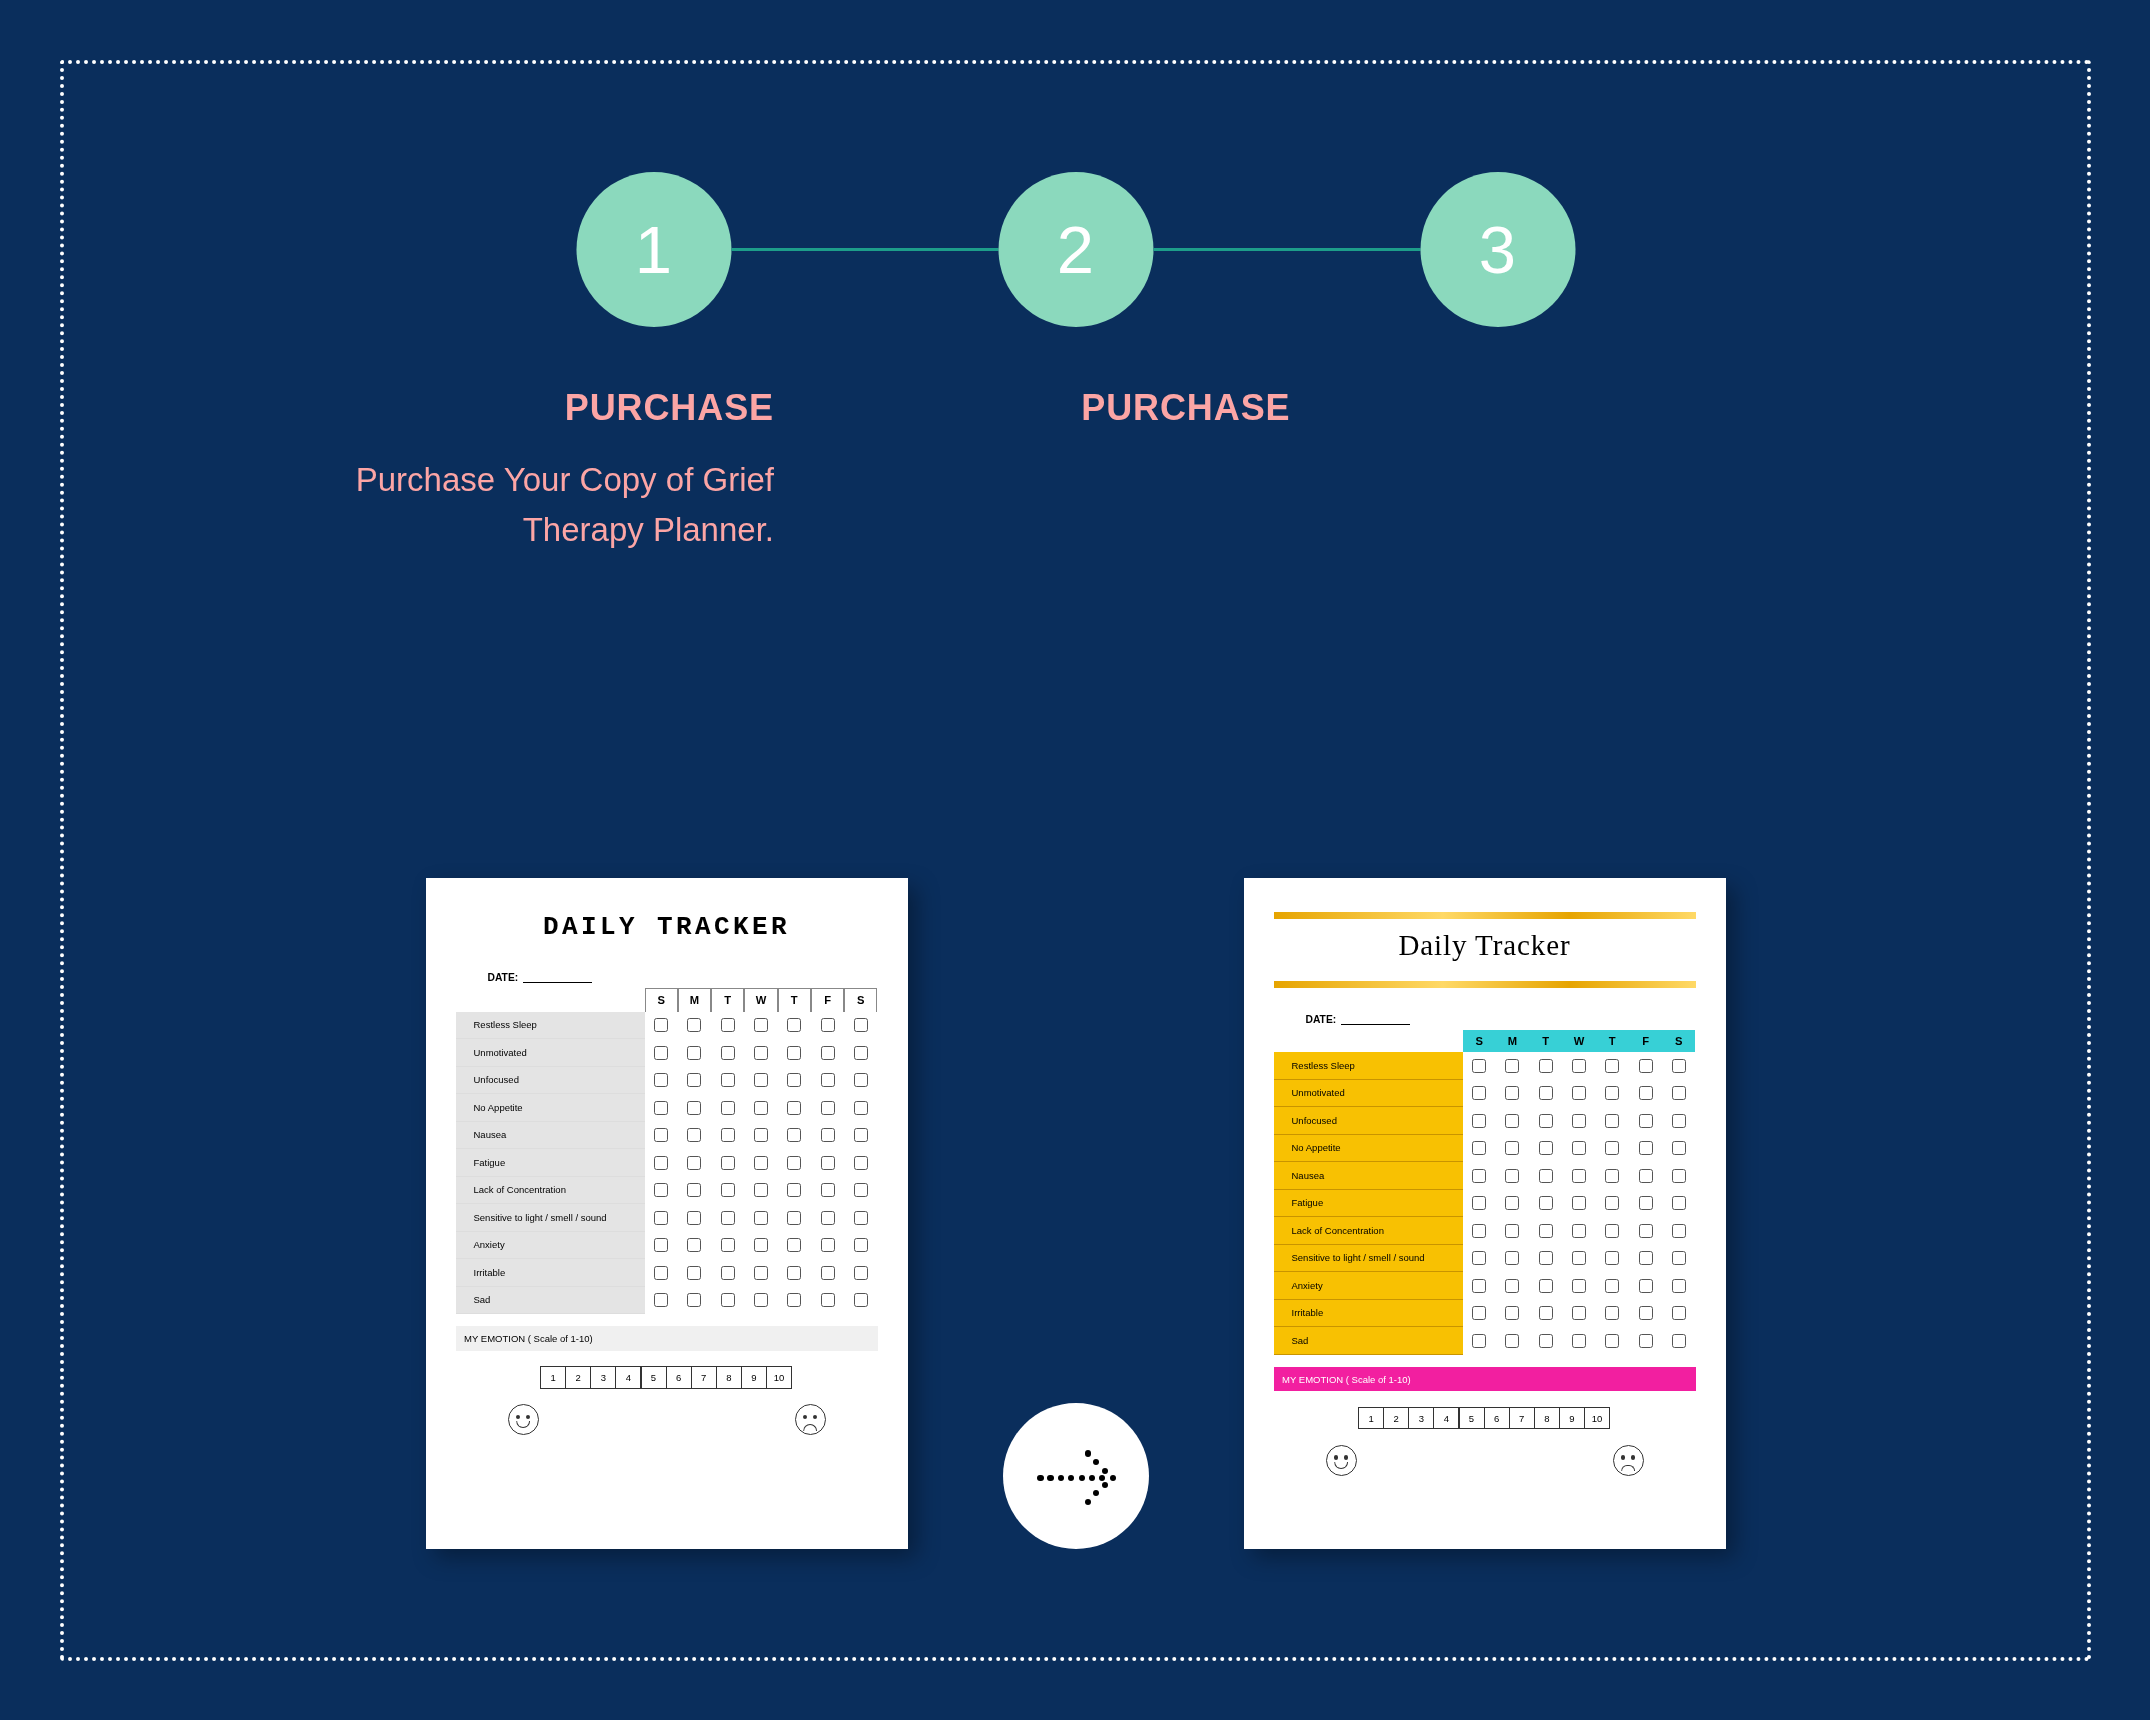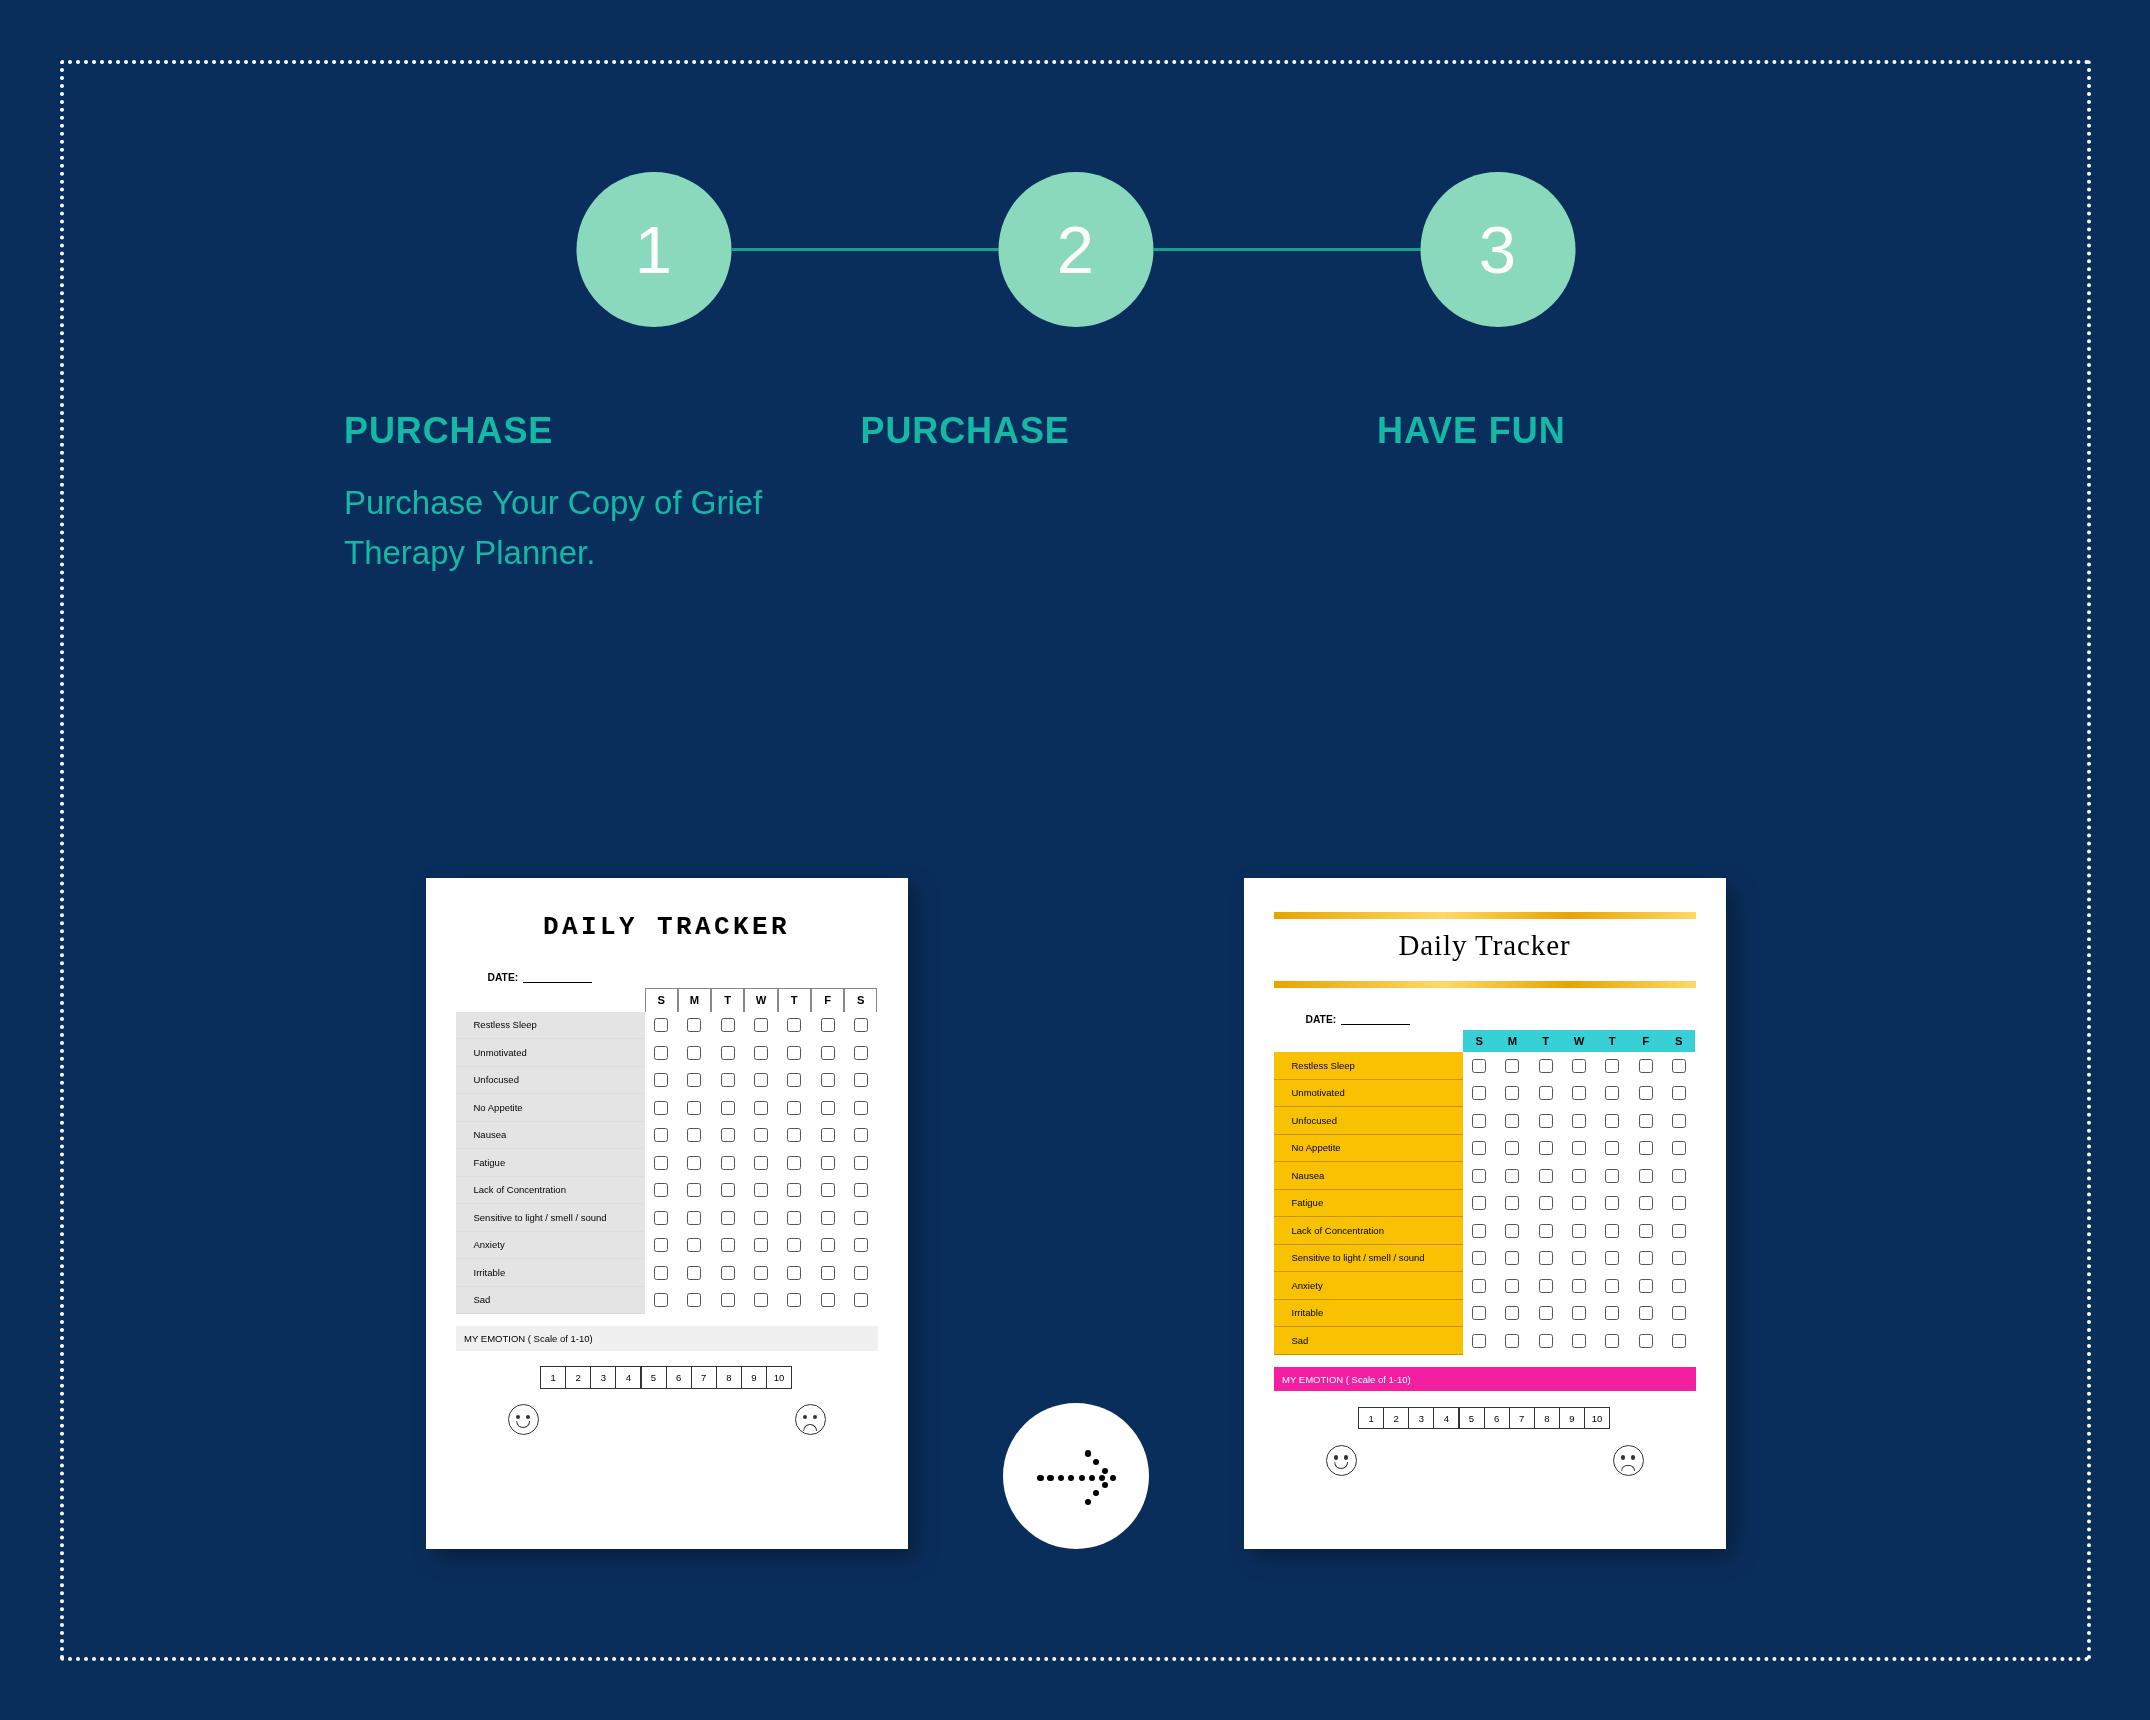--- a/index.html
+++ b/index.html
@@ -50,23 +50,22 @@
     position: absolute;
     top: 387px;
     left: 50%;
     transform: translateX(-50%);
     display: flex;
     width: 1463px;
     justify-content: space-between;
   }
   .step-col {
     width: 430px;
-    text-align: left;
-    color: #14b8a6;
-    margin-top: 23px;
+    text-align: right;
+    color: #fca5a5;
   }
   .step-title {
     font-size: 36px;
     font-weight: 800;
     letter-spacing: 0.9px;
     margin-bottom: 26px;
   }
   .step-desc {
     font-size: 33px;
     font-weight: 300;
@@ -219,21 +218,20 @@
 
 <div class="labels-row">
   <div class="step-col">
     <div class="step-title">PURCHASE</div>
     <div class="step-desc">Purchase Your Copy of Grief Therapy Planner.</div>
   </div>
   <div class="step-col">
     <div class="step-title">PURCHASE</div>
   </div>
   <div class="step-col">
-    <div class="step-title">HAVE FUN</div>
   </div>
 </div>
 
 <div class="compare-row">
 
   <div class="card">
     <div class="card-title">DAILY TRACKER</div>
     <div class="date-row">
       <span class="date-label">DATE:</span>
       <span class="date-line"></span>

